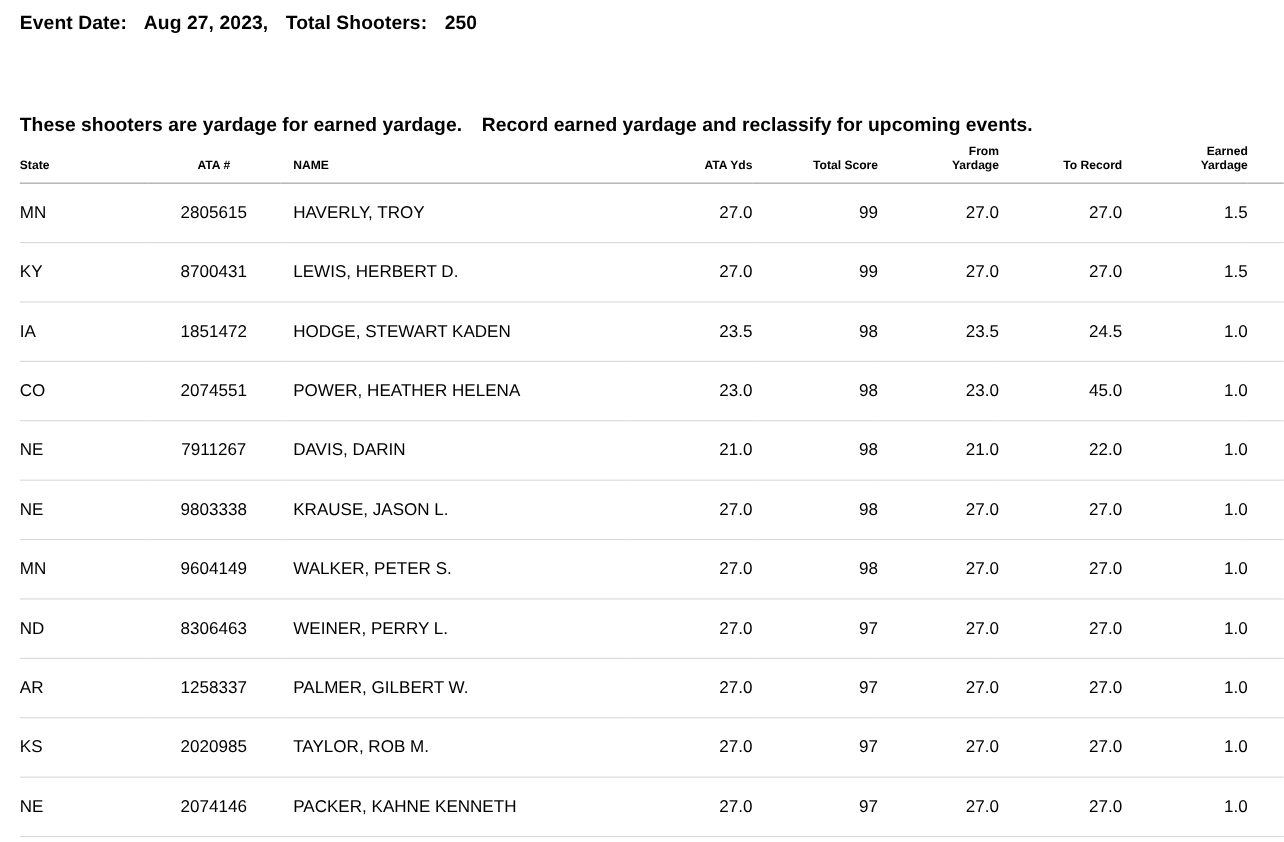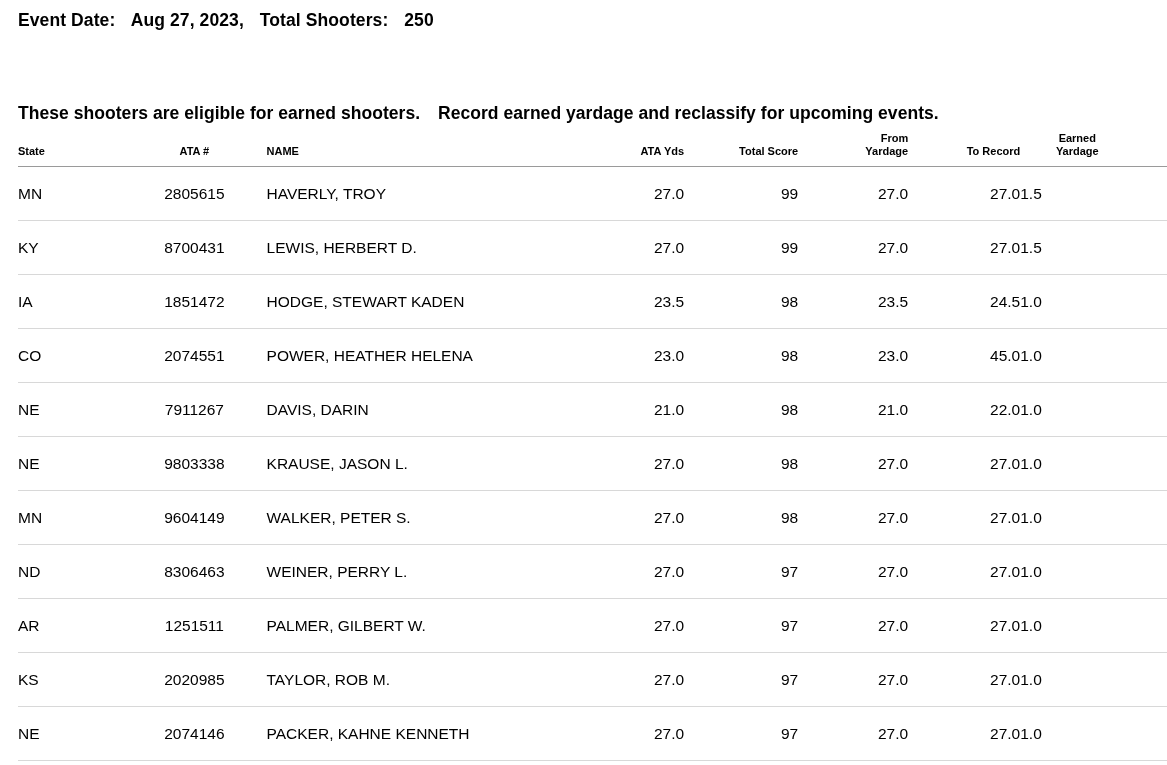--- a/index.html
+++ b/index.html
@@ -64,42 +64,42 @@
     white-space: nowrap;
     font-size: 15.5px;
   }
   .col-state   { width: 112px; text-align: left; }
   .col-ata     { width: 116px; text-align: center; }
   .col-name    { width: 306px; text-align: left; padding-left: 12px !important; }
   .col-atayds  { width: 108px; text-align: right; }
   .col-total   { width: 110px; text-align: right; }
   .col-from    { width: 106px; text-align: right; }
   .col-to      { width: 108px; text-align: right; }
-  .col-earned  { width: 110px; }
+  .col-earned  { width: 110px; text-align: right; }
   .col-penalty { width: 95px;  text-align: right; }
   thead .col-name { padding-left: 12px !important; }
   .two-line { display: block; }
 </style>
 </head>
 <body>
 
 <div class="page">
 
   <div class="event-line">
     <span>Event Date:</span>
     <span class="sep"></span>
     <span>Aug 27, 2023,</span>
     <span class="sep"></span>
     <span>Total Shooters:</span>
     <span class="sep"></span>
     <span>250</span>
   </div>
 
   <div class="notice">
-    <span>These shooters are eligible for earned shooters.</span>
+    <span>These shooters are yardage for earned yardage.</span>
     <span class="gap"></span>
     <span>Record earned yardage and reclassify for upcoming events.</span>
   </div>
 
   <table class="report">
     <colgroup>
       <col class="col-state">
         <col class="col-ata">
         <col class="col-name">
       <col class="col-atayds">
@@ -215,21 +215,21 @@
           <td class="col-name">WEINER, PERRY L.</td>
           <td class="col-atayds">27.0</td>
           <td class="col-total">97</td>
           <td class="col-from">27.0</td>
           <td class="col-to">27.0</td>
           <td class="col-earned">1.0</td>
           <td class="col-penalty">N</td>
         </tr>
         <tr>
           <td class="col-state">AR</td>
-          <td class="col-ata">1251511</td>
+          <td class="col-ata">1258337</td>
           <td class="col-name">PALMER, GILBERT W.</td>
           <td class="col-atayds">27.0</td>
           <td class="col-total">97</td>
           <td class="col-from">27.0</td>
           <td class="col-to">27.0</td>
           <td class="col-earned">1.0</td>
           <td class="col-penalty">N</td>
         </tr>
         <tr>
           <td class="col-state">KS</td>

